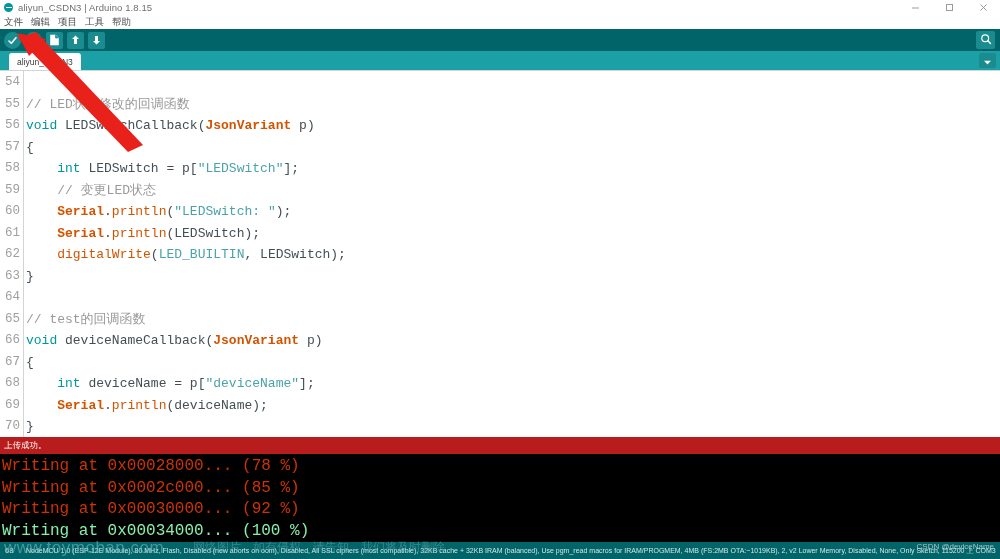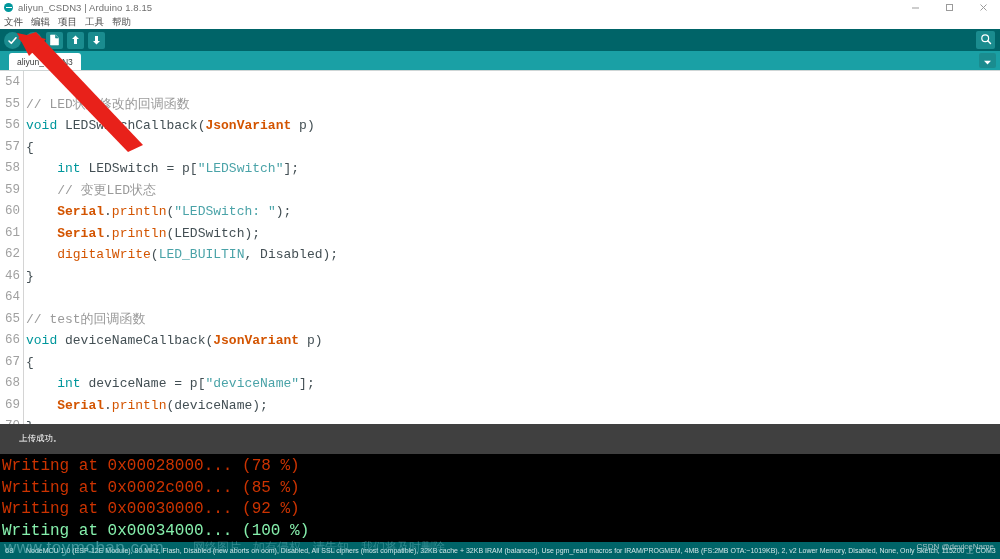--- a/index.html
+++ b/index.html
@@ -184,24 +184,24 @@
   .tk-type    { color: #d35400; font-weight: bold; }
   .tk-obj     { color: #d35400; font-weight: bold; }
   .tk-fn      { color: #d35400; }
   .tk-str     { color: #4aa3a8; }
   .tk-const   { color: #4aa3a8; }
   .tk-comment { color: #9a9a9a; }
   .tk-plain   { color: #434f54; }
 
   
   .statusmsg {
-    height: 30px;
-    background: #404040;
-    display: flex; align-items: center;
-    padding-left: 19px;
+    height: 17px;
+    background: #b91c1c;
+    display: flex; align-items: center;
+    padding-left: 4px;
     flex: 0 0 auto;
   }
   .statusmsg-text {
     font-size: 8.5px;
     color: #ffffff;
     white-space: nowrap;
   }
 
   
   .console {
@@ -383,39 +383,39 @@
     <div class="gutter">
         <div class="gutter-line">54</div>
         <div class="gutter-line">55</div>
         <div class="gutter-line">56</div>
         <div class="gutter-line">57</div>
         <div class="gutter-line">58</div>
         <div class="gutter-line">59</div>
         <div class="gutter-line">60</div>
         <div class="gutter-line">61</div>
         <div class="gutter-line">62</div>
-        <div class="gutter-line">46</div>
+        <div class="gutter-line">63</div>
         <div class="gutter-line">64</div>
         <div class="gutter-line">65</div>
         <div class="gutter-line">66</div>
         <div class="gutter-line">67</div>
         <div class="gutter-line">68</div>
         <div class="gutter-line">69</div>
         <div class="gutter-line">70</div>
       </div>
     <div class="code">
         <div class="code-line">&nbsp;</div>
         <div class="code-line"><span class="tk-comment">// LED状态修改的回调函数</span></div>
         <div class="code-line"><span class="tk-kw">void</span><span class="tk-plain"> LEDSwitchCallback(</span><span class="tk-type">JsonVariant</span><span class="tk-plain"> p)</span></div>
         <div class="code-line"><span class="tk-plain">{</span></div>
         <div class="code-line"><span class="tk-plain">    </span><span class="tk-kw">int</span><span class="tk-plain"> LEDSwitch = p[</span><span class="tk-str">"LEDSwitch"</span><span class="tk-plain">];</span></div>
         <div class="code-line"><span class="tk-plain">    </span><span class="tk-comment">// 变更LED状态</span></div>
         <div class="code-line"><span class="tk-plain">    </span><span class="tk-obj">Serial</span><span class="tk-plain">.</span><span class="tk-fn">println</span><span class="tk-plain">(</span><span class="tk-str">"LEDSwitch: "</span><span class="tk-plain">);</span></div>
         <div class="code-line"><span class="tk-plain">    </span><span class="tk-obj">Serial</span><span class="tk-plain">.</span><span class="tk-fn">println</span><span class="tk-plain">(LEDSwitch);</span></div>
-        <div class="code-line"><span class="tk-plain">    </span><span class="tk-fn">digitalWrite</span><span class="tk-plain">(</span><span class="tk-const">LED_BUILTIN</span><span class="tk-plain">, Disabled);</span></div>
+        <div class="code-line"><span class="tk-plain">    </span><span class="tk-fn">digitalWrite</span><span class="tk-plain">(</span><span class="tk-const">LED_BUILTIN</span><span class="tk-plain">, LEDSwitch);</span></div>
         <div class="code-line"><span class="tk-plain">}</span></div>
         <div class="code-line">&nbsp;</div>
         <div class="code-line"><span class="tk-comment">// test的回调函数</span></div>
         <div class="code-line"><span class="tk-kw">void</span><span class="tk-plain"> deviceNameCallback(</span><span class="tk-type">JsonVariant</span><span class="tk-plain"> p)</span></div>
         <div class="code-line"><span class="tk-plain">{</span></div>
         <div class="code-line"><span class="tk-plain">    </span><span class="tk-kw">int</span><span class="tk-plain"> deviceName = p[</span><span class="tk-str">"deviceName"</span><span class="tk-plain">];</span></div>
         <div class="code-line"><span class="tk-plain">    </span><span class="tk-obj">Serial</span><span class="tk-plain">.</span><span class="tk-fn">println</span><span class="tk-plain">(deviceName);</span></div>
         <div class="code-line"><span class="tk-plain">}</span></div>
       </div>
   </div>

